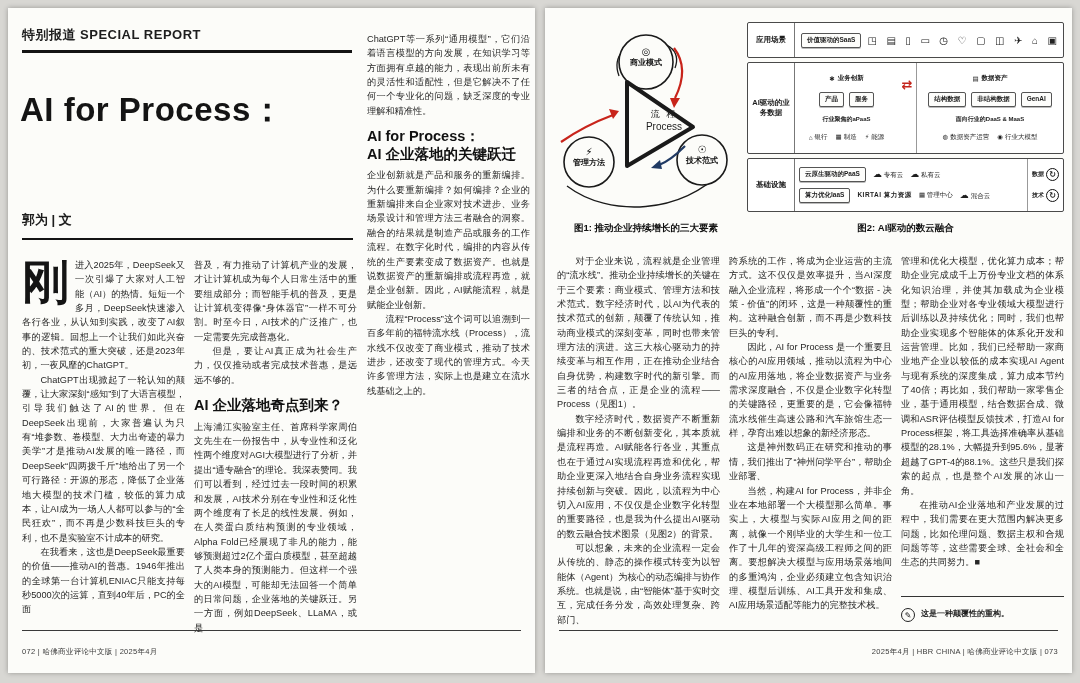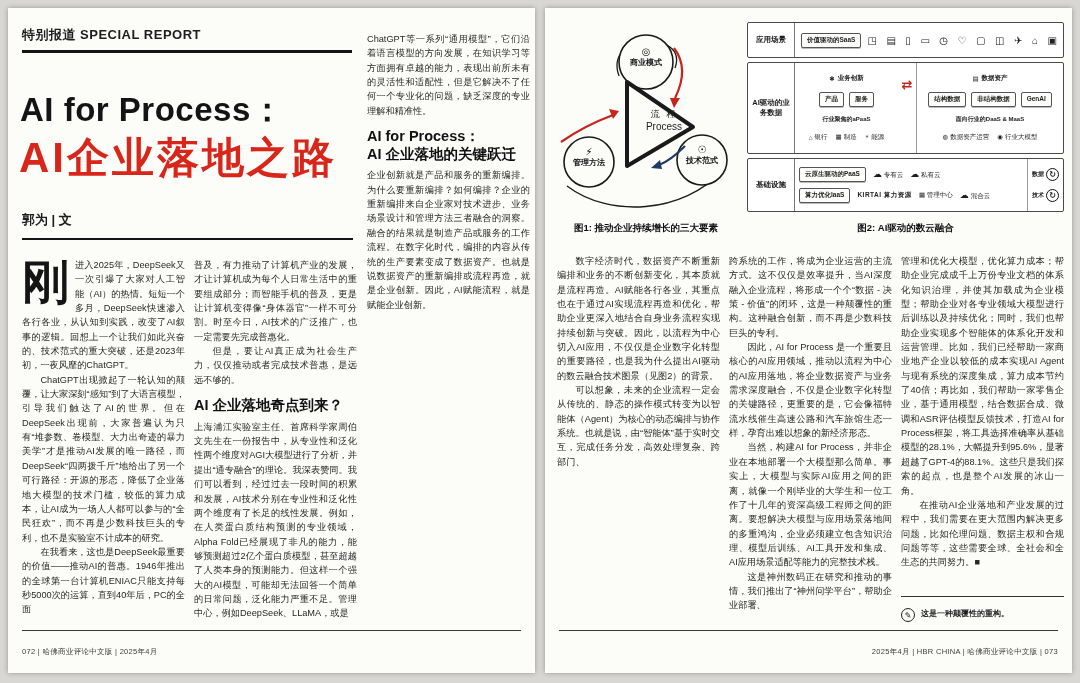--- a/index.html
+++ b/index.html
@@ -87,44 +87,44 @@
              text-align:center; line-height:13px; font-size:8px; font-weight:normal; }
 </style>
 </head>
 <body>
 
 <div class="spread">
 
   <div class="page page-left">
     <div class="kicker">特别报道 SPECIAL REPORT</div>
     <div class="title-en">AI for Process：</div>
-    <div class="title-cn">AI企业落地之路</div>
     <div class="byline">郭为 | 文</div>
     <div class="title-rule"></div>
 
     <div class="col" id="l-col1">
       <p class="noindent"><span class="dropcap">刚</span><span>进入2025年，DeepSeek又一次引爆了大家对人工智能（AI）的热情。短短一个多月，DeepSeek快速渗入各行各业，从认知到实践，改变了AI叙事的逻辑。回想上一个让我们如此兴奋的、技术范式的重大突破，还是2023年初，一夜风靡的ChatGPT。</span></p>
       <p>ChatGPT出现掀起了一轮认知的颠覆，让大家深刻“感知”到了大语言模型，引导我们触达了AI的世界。但在DeepSeek出现前，大家普遍认为只有“堆参数、卷模型、大力出奇迹的暴力美学”才是推动AI发展的唯一路径，而DeepSeek“四两拨千斤”地给出了另一个可行路径：开源的形态，降低了企业落地大模型的技术门槛，较低的算力成本，让AI成为一场人人都可以参与的“全民狂欢”，而不再是少数科技巨头的专利，也不是实验室不计成本的研究。</p>
       <p>在我看来，这也是DeepSeek最重要的价值——推动AI的普惠。1946年推出的全球第一台计算机ENIAC只能支持每秒5000次的运算，直到40年后，PC的全面</p>
     </div>
 
     <div class="col" id="l-col2">
       <p class="noindent">普及，有力推动了计算机产业的发展，才让计算机成为每个人日常生活中的重要组成部分；而智能手机的普及，更是让计算机变得像“身体器官”一样不可分割。时至今日，AI技术的广泛推广，也一定需要先完成普惠化。</p>
       <p>但是，要让AI真正成为社会生产力，仅仅推动或者完成技术普惠，是远远不够的。</p>
       <div class="sec-h">AI 企业落地奇点到来？</div>
-      <p class="noindent">上海浦江实验室主任、首席科学家周伯文先生在一份报告中，从专业性和泛化性两个维度对AGI大模型进行了分析，并提出“通专融合”的理论。我深表赞同。我们可以看到，经过过去一段时间的积累和发展，AI技术分别在专业性和泛化性两个维度有了长足的线性发展。例如，在人类蛋白质结构预测的专业领域，Alpha Fold已经展现了非凡的能力，能够预测超过2亿个蛋白质模型，甚至超越了人类本身的预测能力。但这样一个强大的AI模型，可能却无法回答一个简单的日常问题，泛化能力严重不足。管理中心，例如DeepSeek、LLaMA，或是</p>
+      <p class="noindent">上海浦江实验室主任、首席科学家周伯文先生在一份报告中，从专业性和泛化性两个维度对AGI大模型进行了分析，并提出“通专融合”的理论。我深表赞同。我们可以看到，经过过去一段时间的积累和发展，AI技术分别在专业性和泛化性两个维度有了长足的线性发展。例如，在人类蛋白质结构预测的专业领域，Alpha Fold已经展现了非凡的能力，能够预测超过2亿个蛋白质模型，甚至超越了人类本身的预测能力。但这样一个强大的AI模型，可能却无法回答一个简单的日常问题，企业落地的关键跃迁。另一方面，例如DeepSeek、LLaMA，或是</p>
     </div>
 
     <div class="col" id="l-col3">
       <p class="noindent">ChatGPT等一系列“通用模型”，它们沿着语言模型的方向发展，在知识学习等方面拥有卓越的能力，表现出前所未有的灵活性和适配性，但是它解决不了任何一个专业化的问题，缺乏深度的专业理解和精准性。</p>
       <div class="sec-h">
         <div>AI for Process：</div>
         <div>AI 企业落地的关键跃迁</div>
       </div>
       <p class="noindent">企业创新就是产品和服务的重新编排。为什么要重新编排？如何编排？企业的重新编排来自企业家对技术进步、业务场景设计和管理方法三者融合的洞察。融合的结果就是制造产品或服务的工作流程。在数字化时代，编排的内容从传统的生产要素变成了数据资产。也就是说数据资产的重新编排或流程再造，就是企业创新。因此，AI赋能流程，就是赋能企业创新。</p>
+      <p>流程“Process”这个词可以追溯到一百多年前的福特流水线（Process），流水线不仅改变了商业模式，推动了技术进步，还改变了现代的管理方式。今天许多管理方法，实际上也是建立在流水线基础之上的。</p>
     </div>
 
     <div class="foot-rule"></div>
     <div class="foot left">072 | 哈佛商业评论中文版 | 2025年4月</div>
   </div>
 
   <div class="page page-right">
 
     <div class="fig1">
       <svg width="186" height="196" viewBox="0 0 186 196">
@@ -254,28 +254,29 @@
           <div class="sideitem">
               <span>技术</span>
               <span class="scirc">↻</span>
             </div>
         </div>
       </div>
     </div>
     <div class="fig-cap" id="cap2">图2: AI驱动的数云融合</div>
 
     <div class="col" id="r-col1">
+      <p>对于企业来说，流程就是企业管理的“流水线”。推动企业持续增长的关键在于三个要素：商业模式、管理方法和技术范式。数字经济时代，以AI为代表的技术范式的创新，颠覆了传统认知，推动商业模式的深刻变革，同时也带来管理方法的演进。这三大核心驱动力的持续变革与相互作用，正在推动企业结合自身优势，构建数字时代的新引擎。而三者的结合点，正是企业的流程——Process（见图1）。</p>
       <p>数字经济时代，数据资产不断重新编排和业务的不断创新变化，其本质就是流程再造。AI赋能各行各业，其重点也在于通过AI实现流程再造和优化，帮助企业更深入地结合自身业务流程实现持续创新与突破。因此，以流程为中心切入AI应用，不仅仅是企业数字化转型的重要路径，也是我为什么提出AI驱动的数云融合技术图景（见图2）的背景。</p>
       <p>可以想象，未来的企业流程一定会从传统的、静态的操作模式转变为以智能体（Agent）为核心的动态编排与协作系统。也就是说，由“智能体”基于实时交互，完成任务分发，高效处理复杂、跨部门、</p>
     </div>
     <div class="col" id="r-col2">
       <p class="noindent">跨系统的工作，将成为企业运营的主流方式。这不仅仅是效率提升，当AI深度融入企业流程，将形成一个个“数据 - 决策 - 价值”的闭环，这是一种颠覆性的重构。这种融合创新，而不再是少数科技巨头的专利。</p>
       <p>因此，AI for Process 是一个重要且核心的AI应用领域，推动以流程为中心的AI应用落地，将企业数据资产与业务需求深度融合，不仅是企业数字化转型的关键路径，更重要的是，它会像福特流水线催生高速公路和汽车旅馆生态一样，孕育出难以想象的新经济形态。</p>
+      <p>这是神州数码正在研究和推动的事情，我们推出了“神州问学平台”，帮助企业部署、</p>
       <p>当然，构建AI for Process，并非企业在本地部署一个大模型那么简单。事实上，大模型与实际AI应用之间的距离，就像一个刚毕业的大学生和一位工作了十几年的资深高级工程师之间的距离。要想解决大模型与应用场景落地间的多重鸿沟，企业必须建立包含知识治理、模型后训练、AI工具开发和集成、AI应用场景适配等能力的完整技术栈。</p>
-      <p>这是神州数码正在研究和推动的事情，我们推出了“神州问学平台”，帮助企业部署、</p>
     </div>
     <div class="col" id="r-col3">
       <p class="noindent">管理和优化大模型，优化算力成本；帮助企业完成成千上万份专业文档的体系化知识治理，并使其加载成为企业模型；帮助企业对各专业领域大模型进行后训练以及持续优化；同时，我们也帮助企业实现多个智能体的体系化开发和运营管理。比如，我们已经帮助一家商业地产企业以较低的成本实现AI Agent与现有系统的深度集成，算力成本节约了40倍；再比如，我们帮助一家零售企业，基于通用模型，结合数据合成、微调和ASR评估模型反馈技术，打造AI for Process框架，将工具选择准确率从基础模型的28.1%，大幅提升到95.6%，显著超越了GPT-4的88.1%。这些只是我们探索的起点，也是整个AI发展的冰山一角。</p>
       <p>在推动AI企业落地和产业发展的过程中，我们需要在更大范围内解决更多问题，比如伦理问题、数据主权和合规问题等等，这些需要全球、全社会和全生态的共同努力。■</p>
     </div>
 
     <div class="bio">
       <span class="bio-ico">✎</span>
       <span>这是一种颠覆性的重构。</span>
     </div>

